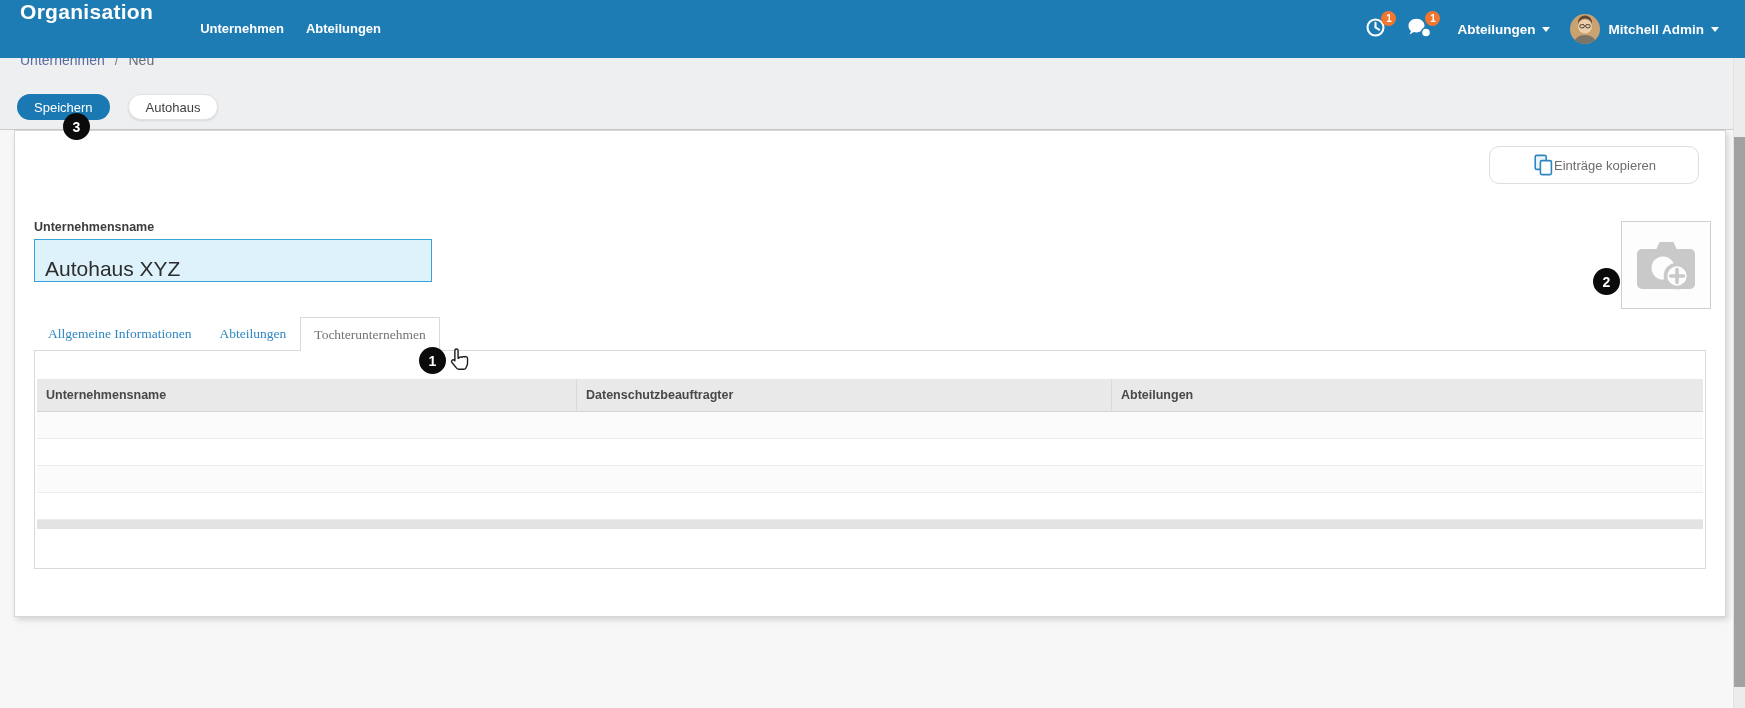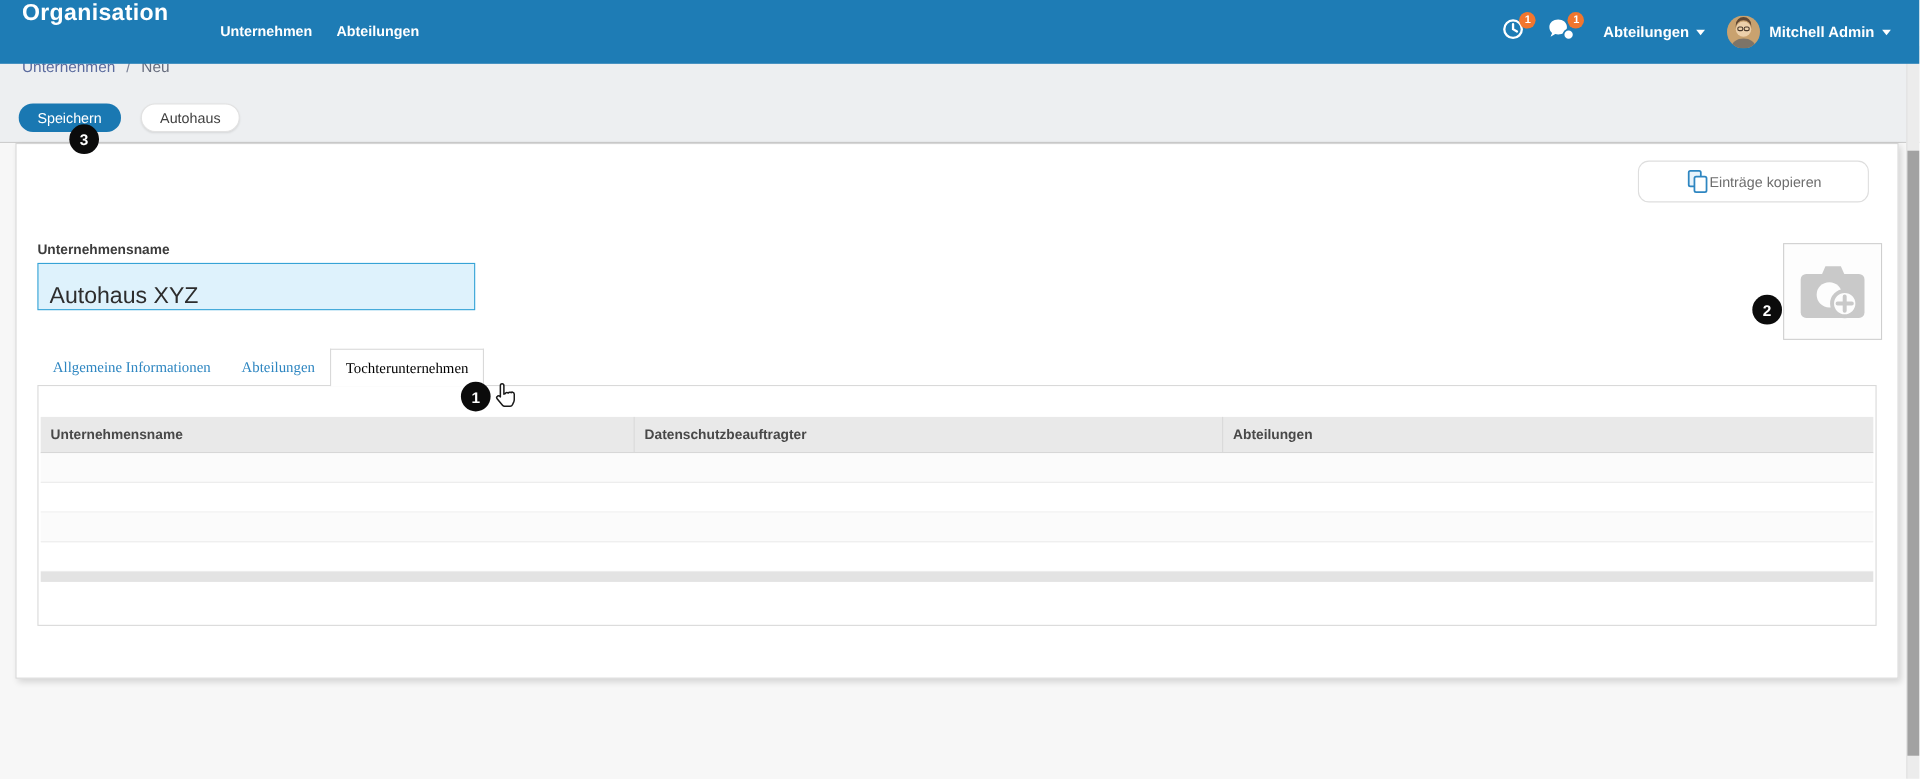--- a/index.html
+++ b/index.html
@@ -50,21 +50,21 @@
   .name-input{position:absolute;left:19px;top:108px;width:398px;height:43px;
     background:#def2fc;border:1px solid #36a3d6;font-size:21px;color:#2d2d2d;
     padding:16px 8px 0 10px;box-sizing:border-box;font-family:inherit;outline:none;}
   .photo-box{position:absolute;left:1606px;top:90px;width:90px;height:88px;background:#fdfdfd;
     border:1px solid #cfcfcf;display:flex;align-items:center;justify-content:center;
     box-sizing:border-box;cursor:pointer;}
   
   .tabs{position:absolute;left:19px;top:186px;display:flex;align-items:flex-end;height:33px;z-index:4;font-family:Liberation Serif, serif;}
   .tab{display:flex;align-items:center;height:33px;padding:0 14px;font-size:13.5px;
     color:#2e86c1;cursor:pointer;box-sizing:border-box;}
-  .tab.active{height:34px;margin-bottom:-1px;background:#fff;color:#000000;
+  .tab.active{height:34px;margin-bottom:-1px;background:#fff;color:#737373;
     border:1px solid #d9d9d9;border-bottom:none;padding:0 13px;}
   
   .sheet-box{position:absolute;left:19px;top:219px;width:1672px;height:219px;background:#fff;
     border:1px solid #d9d9d9;box-sizing:border-box;z-index:3;}
   .list-table{margin:28px 2px 0 2px;}
   .list-head{display:flex;height:32px;background:#e9e9e9;border-bottom:1px solid #d5d5d5;}
   .hcell{font-size:12.5px;font-weight:bold;color:#484848;line-height:32px;padding-left:9px;
     box-sizing:border-box;border-right:1px solid #d9d9d9;cursor:pointer;}
   .hcell:last-child{border-right:none;}
   .hc1{width:540px;} .hc2{width:535px;} .hc3{width:591px;}

